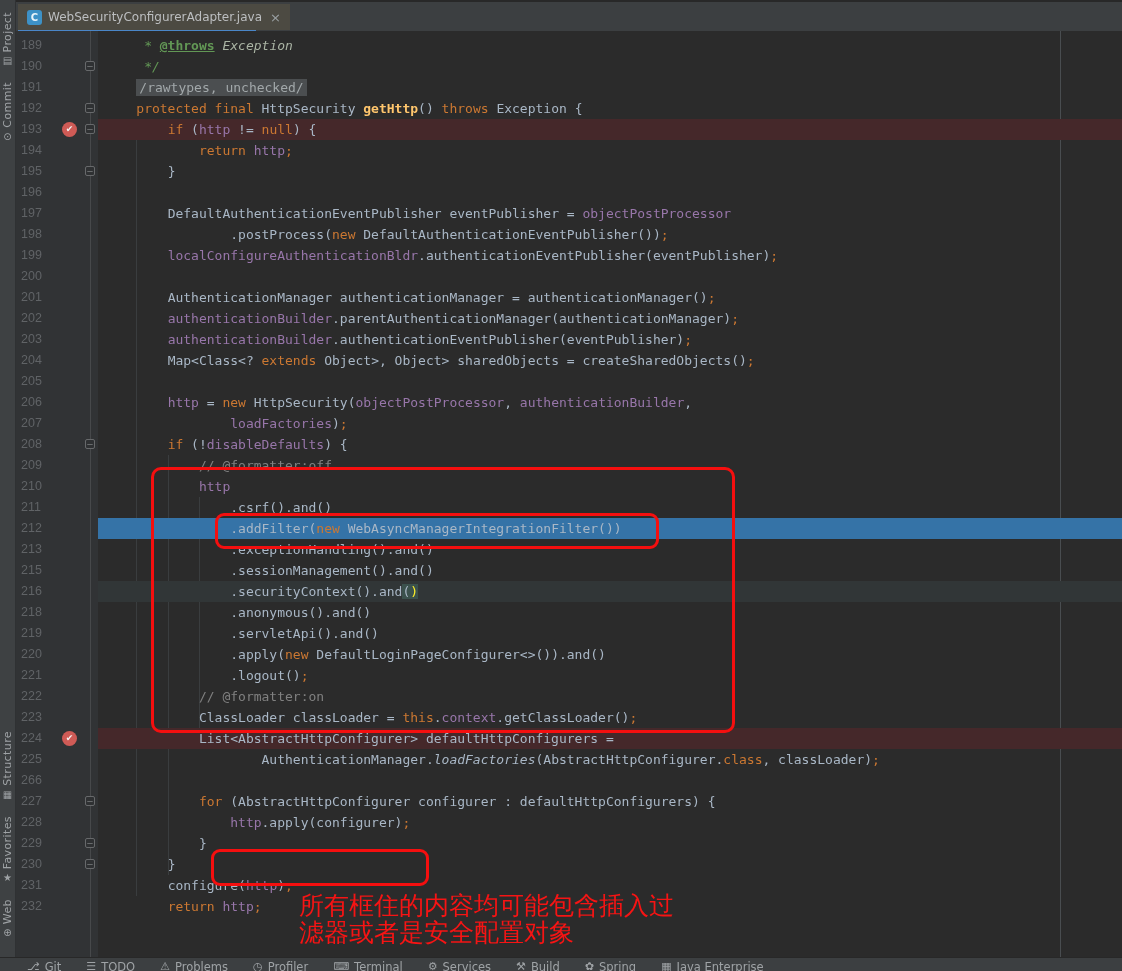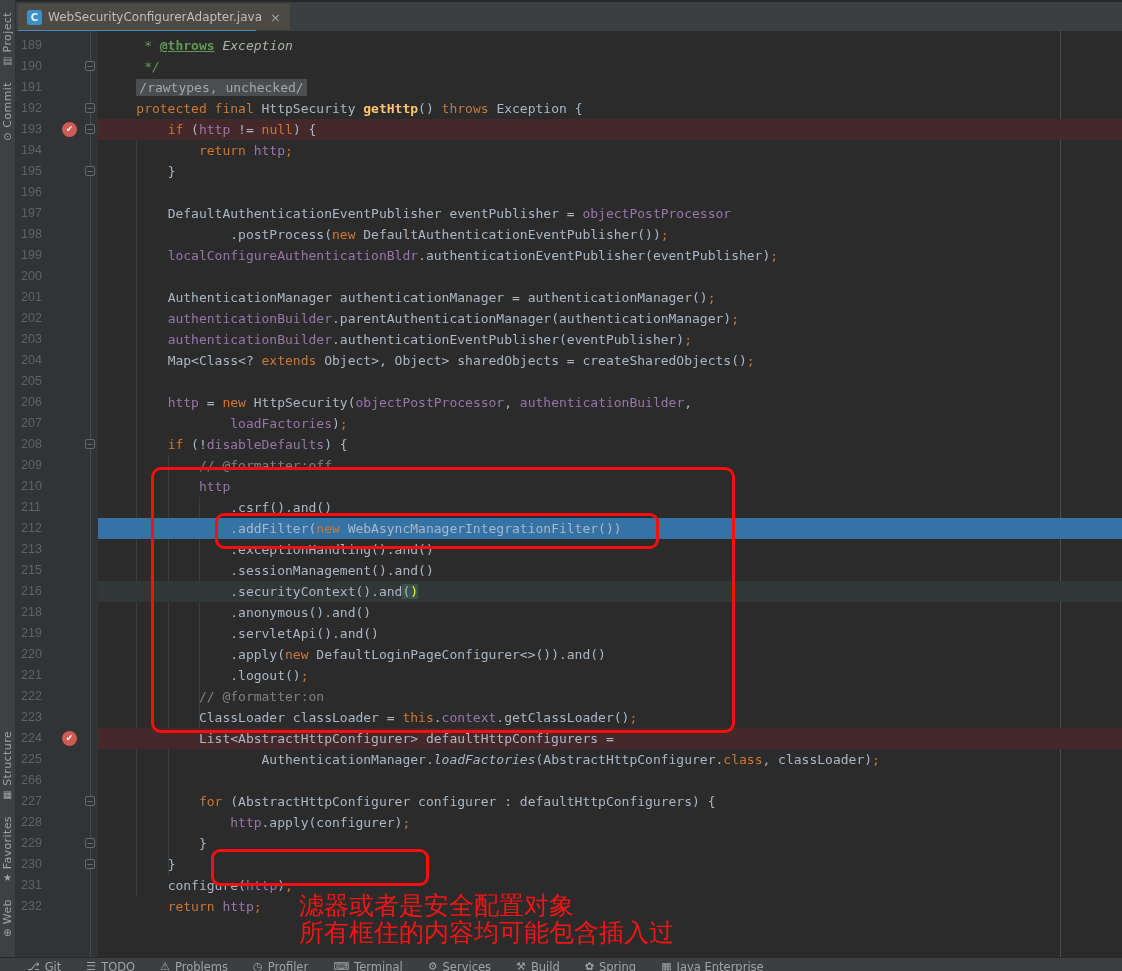--- a/index.html
+++ b/index.html
@@ -390,22 +390,22 @@
             <span class="ln">232</span>
           </span>
           <span class="codecell"><span class="codeline">        <span class="tk-k">return </span><span class="tk-f">http</span><span class="tk-s">;</span></span></span>
         </div>
       </div>
 
     <div class="redbox box-big"></div>
     <div class="redbox box-inner"></div>
     <div class="redbox box-small"></div>
     <div class="note">
+      <div>所有框住的内容均可能包含插入过</div>
       <div>滤器或者是安全配置对象</div>
-      <div>所有框住的内容均可能包含插入过</div>
     </div>
   </div>
 </div>
 
 <div class="statusbar">
     <span class="sitem">
       <span class="sglyph">⎇</span>
       <span>Git</span>
     </span>
     <span class="sitem">

